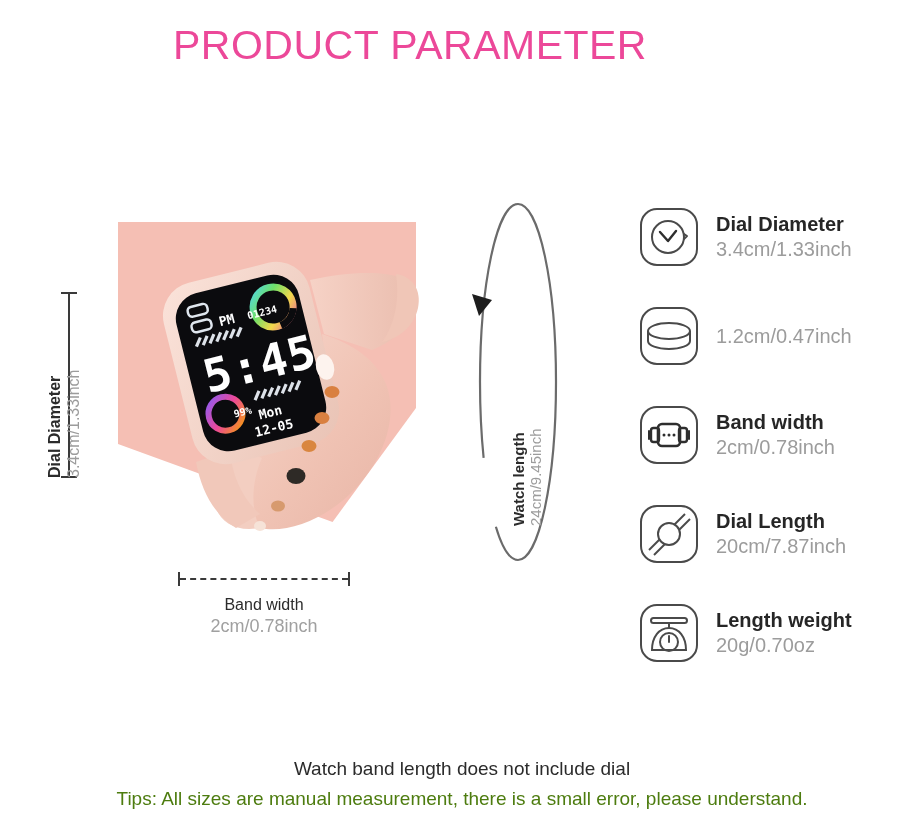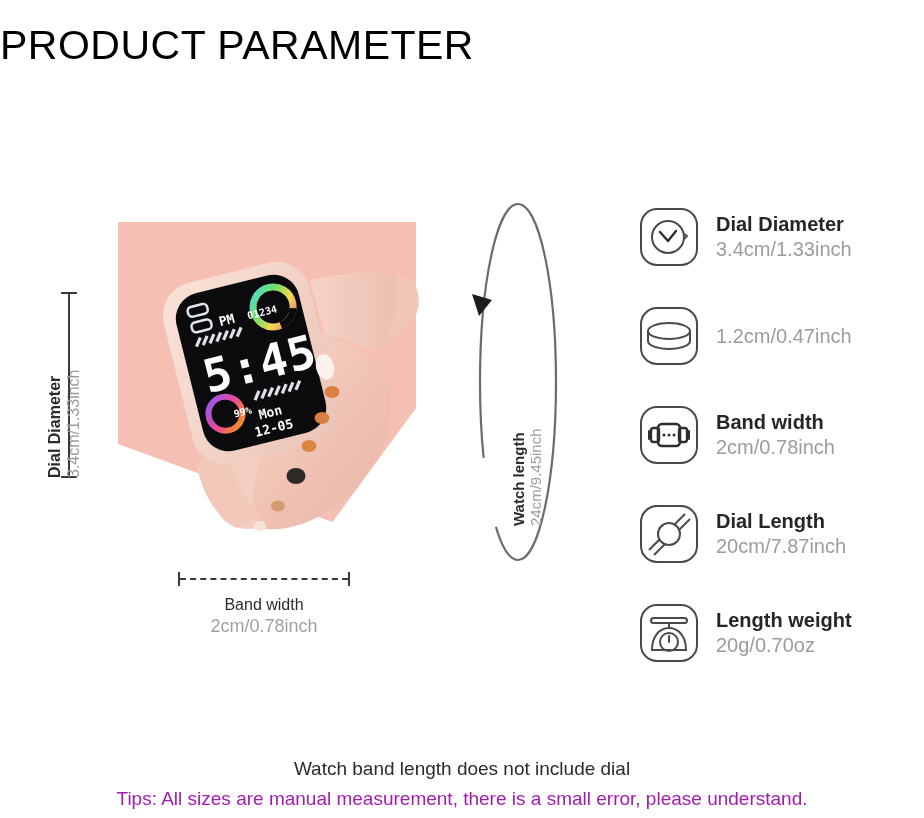--- a/index.html
+++ b/index.html
@@ -15,25 +15,25 @@
     font-family: "Liberation Sans", "DejaVu Sans", sans-serif;
     color: #2b2b2b;
   }
 
   
   .page-title {
     position: absolute;
     top: 22px;
     left: 0;
     width: 820px;
-    text-align: left;
+    text-align: center;
     font-size: 41px;
     font-weight: 400;
     letter-spacing: 0.5px;
-    color: #000000;
+    color: #ec4899;
     white-space: nowrap;
   }
 
   
   .photo-area {
     position: absolute;
     left: 110px;
     top: 214px;
     width: 330px;
     height: 352px;
@@ -222,21 +222,21 @@
   }
   .footer .f1 {
     font-size: 19px;
     color: #2b2b2b;
     font-weight: 400;
     text-align: center;
   }
   .footer .f2 {
     margin-top: 8px;
     font-size: 19px;
-    color: #a21caf;
+    color: #4d7c0f;
     font-weight: 400;
   }
 </style>
 </head>
 <body>
 
 <div class="page-title">PRODUCT PARAMETER</div>
 
 <div class="dim-left">
   <div class="dimline"></div>

